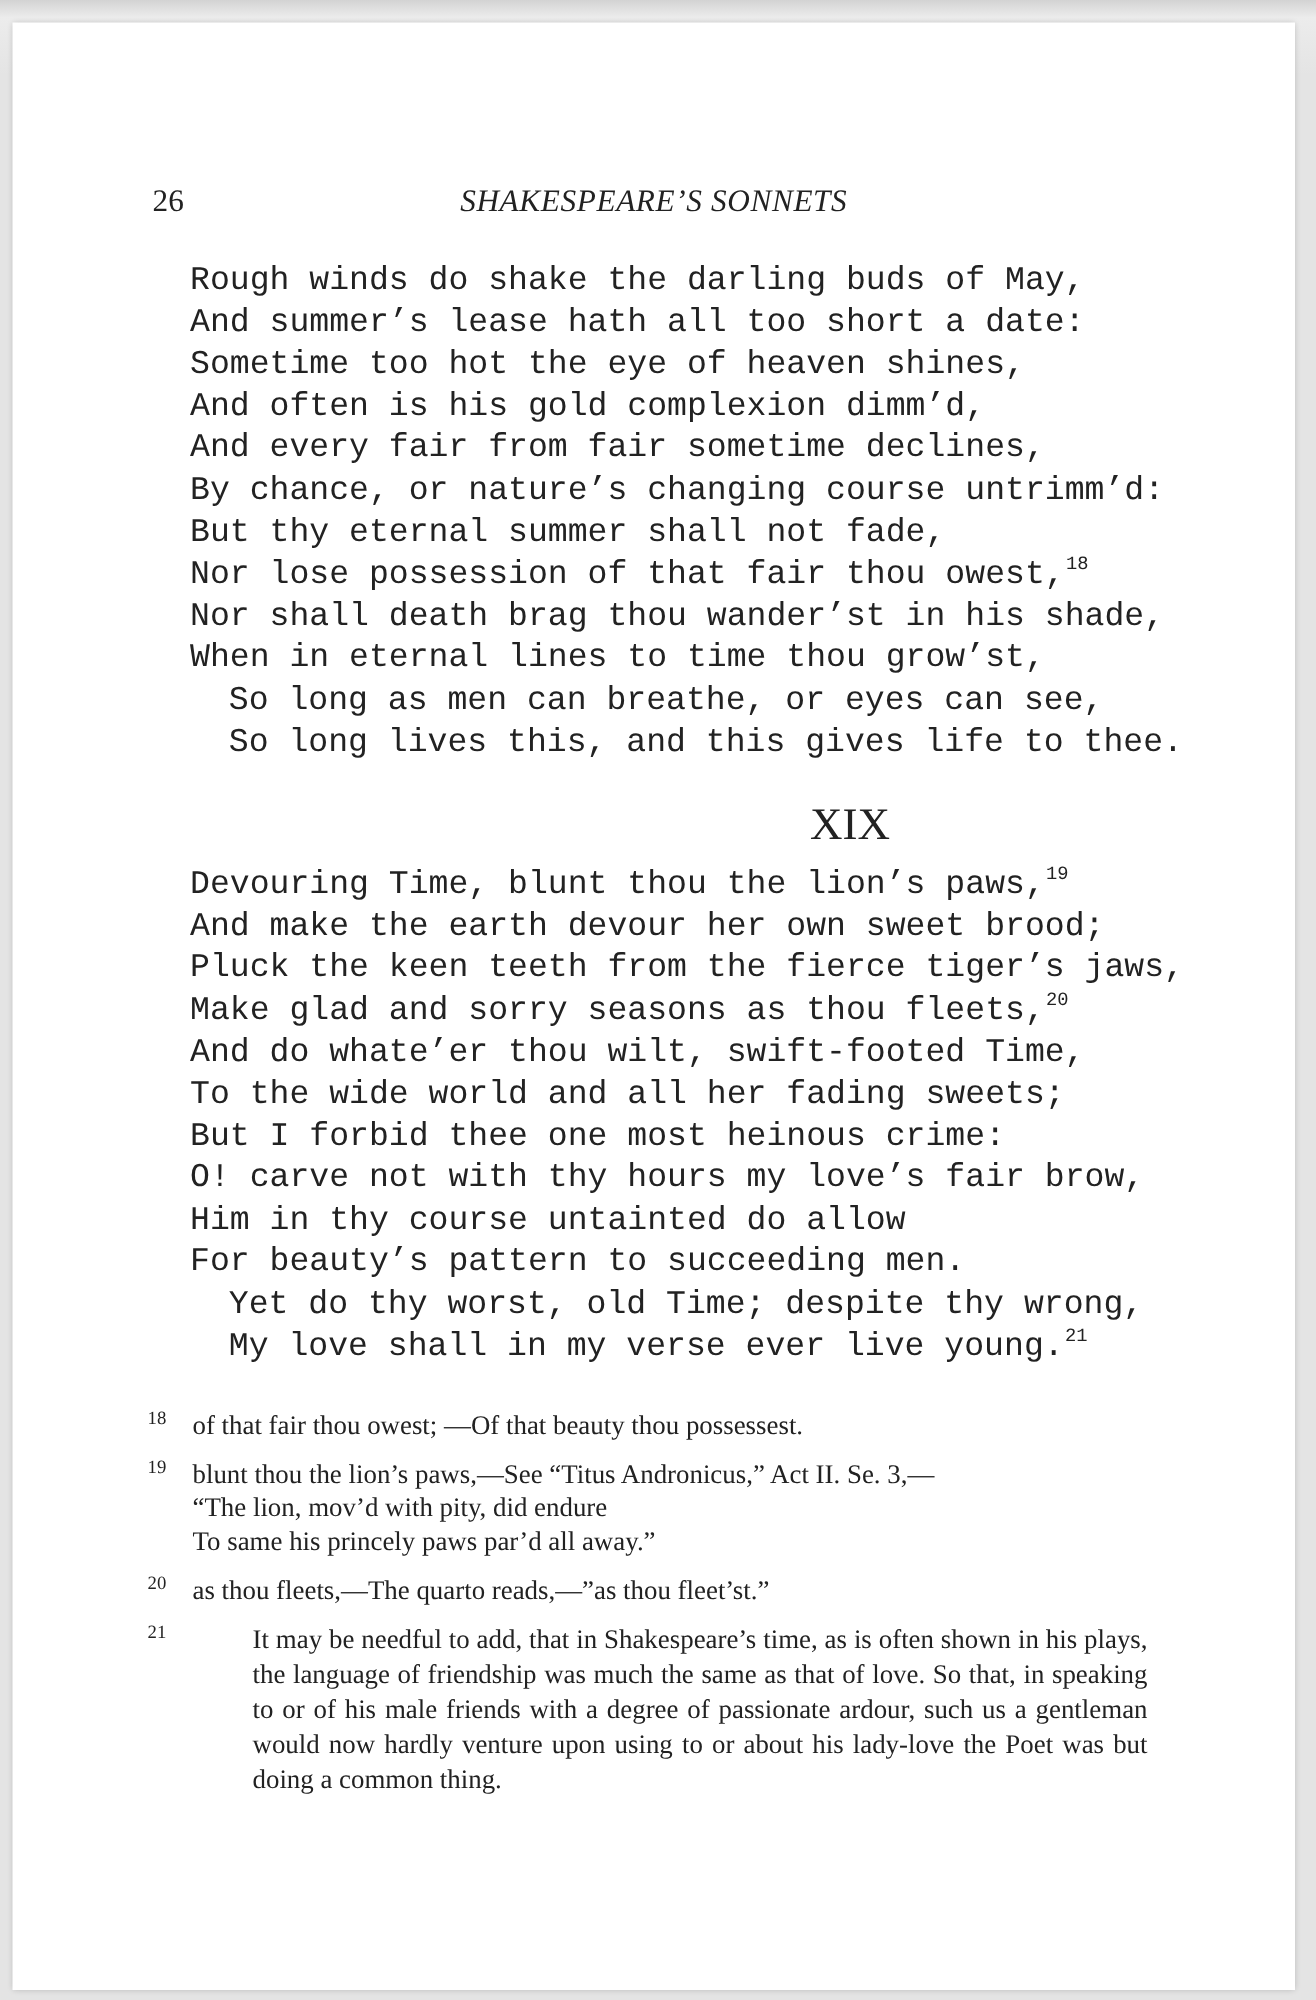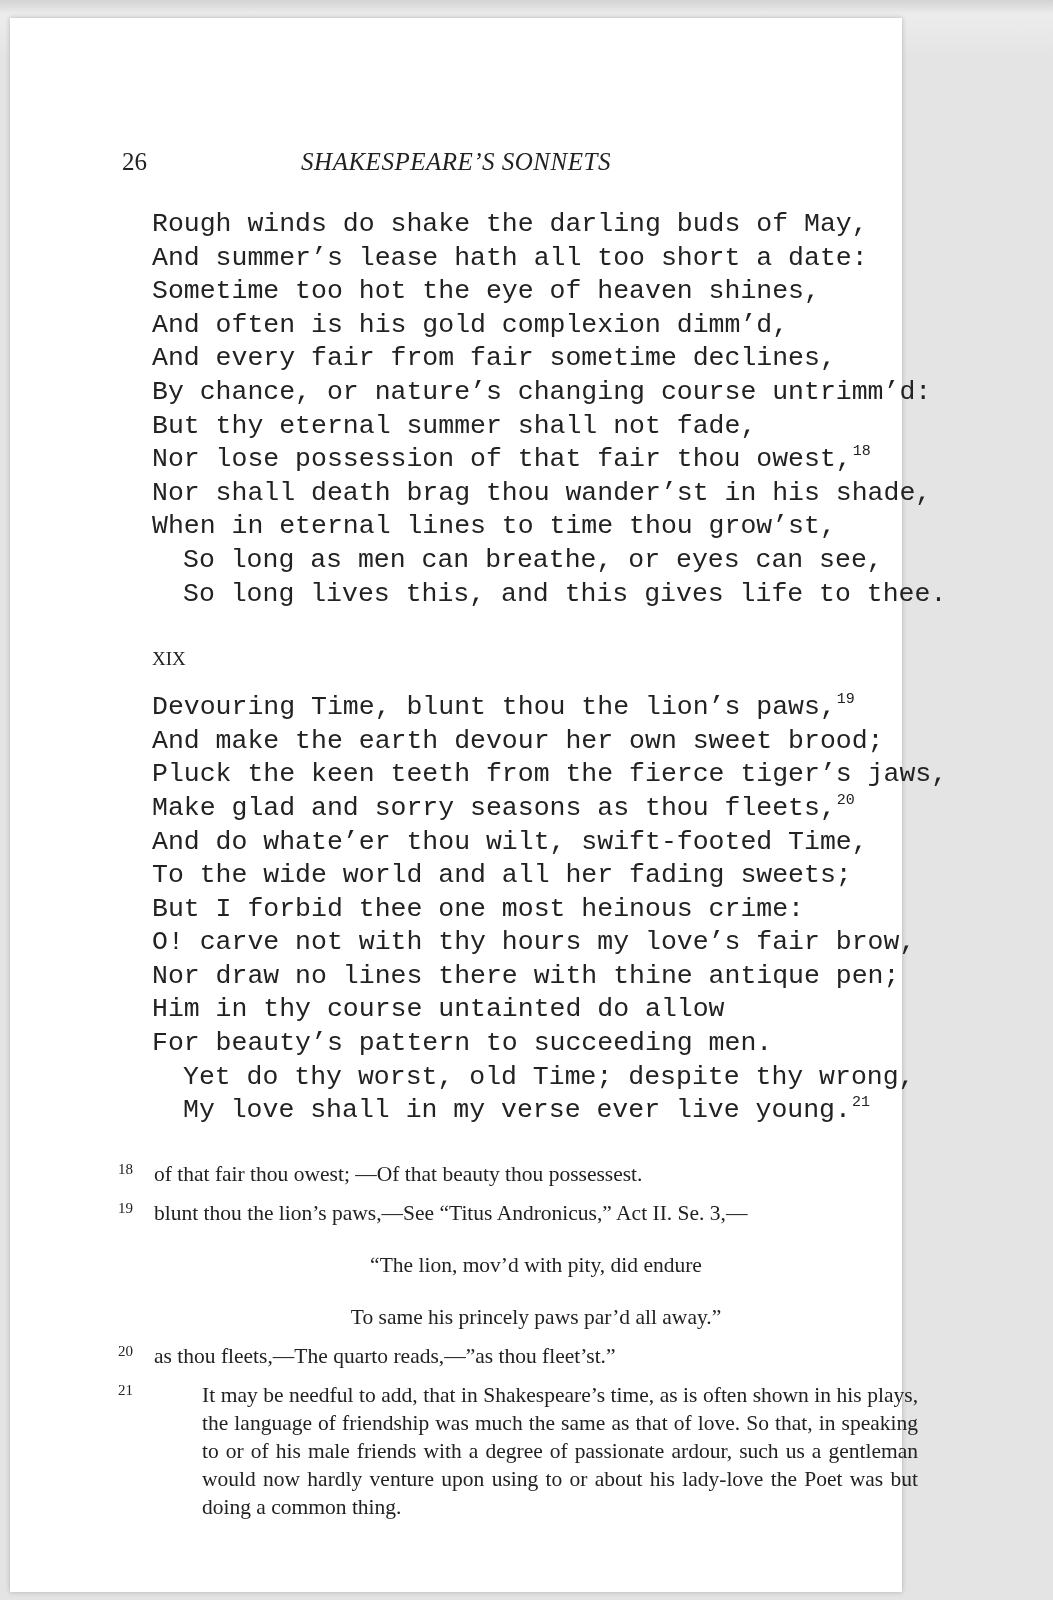--- a/index.html
+++ b/index.html
@@ -1,36 +1,36 @@
 <!DOCTYPE html>
 <html><head>
 <meta charset="utf-8">
 <style>
   html,body{margin:0;padding:0;}
   body{font-family:"Liberation Serif","DejaVu Serif",serif;background:#e4e4e4;}
   .stage{position:relative;width:1053px;height:1600px;overflow:hidden;
          background:linear-gradient(180deg,#d3d3d3 0px,#ececec 14px,#e4e4e4 60px,#e4e4e4 100%);}
-  .page{position:absolute;left:10px;top:18px;width:892px;height:1574px;background:#ffffff;
+  .page{position:absolute;left:10px;top:18px;width:1026px;height:1574px;background:#ffffff;
         box-shadow:0 0 5px rgba(0,0,0,0.22);box-sizing:border-box;padding-top:128px;color:#222222;}
   .running-header{position:relative;height:32px;margin-bottom:30px;}
   .page-num{position:absolute;left:112px;top:0;font-size:25px;line-height:32px;}
   .running-title{display:block;text-align:center;font-size:25px;line-height:32px;letter-spacing:0.5px;font-style:italic;}
   .poem{margin-left:142px;font-family:Liberation Mono, monospace;}
   .poem-line{font-size:26.5px;line-height:33.6px;height:33.6px;white-space:nowrap;}
   .poem-line.indent{padding-left:31px;}
   .poem-line sup.ref{font-size:15px;line-height:0;position:relative;top:-1px;left:1px;}
-  .sonnet-heading{margin-left:142px;width:560px;text-align:left;font-size:19px;
+  .sonnet-heading{margin-left:142px;width:560px;text-align:right;font-size:36px;
                   line-height:36px;height:36px;margin-top:30px;margin-bottom:14px;}
   .footnotes{margin-top:32px;margin-left:108px;width:800px;font-size:21.5px;}
   .footnote{display:flex;margin-bottom:11px;}
   .fn-num{width:36px;flex:0 0 36px;font-size:15px;padding-top:1px;box-sizing:border-box;}
   .fn-body{flex:1;line-height:28px;}
   .fn-body.justify{text-align:justify;margin-left:48px;}
   .fn-body .it{}
-  .quote-line{text-align:center;line-height:27px;margin-top:25px;}
+  .quote-line{line-height:27px;}
 </style>
 </head>
 <body>
 
 <div class="stage">
   <div class="page">
 
     <div class="running-header">
       <span class="page-num">26</span>
       <span class="running-title">SHAKESPEARE’S SONNETS</span>
@@ -55,21 +55,20 @@
 
     <div class="poem" id="sonnet19">
         <div class="poem-line">Devouring Time, blunt thou the lion’s paws,<sup class="ref">19</sup></div>
         <div class="poem-line">And make the earth devour her own sweet brood;</div>
         <div class="poem-line">Pluck the keen teeth from the fierce tiger’s jaws,</div>
         <div class="poem-line">Make glad and sorry seasons as thou fleets,<sup class="ref">20</sup></div>
         <div class="poem-line">And do whate’er thou wilt, swift-footed Time,</div>
         <div class="poem-line">To the wide world and all her fading sweets;</div>
         <div class="poem-line">But I forbid thee one most heinous crime:</div>
         <div class="poem-line">O! carve not with thy hours my love’s fair brow,</div>
-        <div class="poem-line">Nor draw no lines there with thine antique pen;</div>
         <div class="poem-line">Him in thy course untainted do allow</div>
         <div class="poem-line">For beauty’s pattern to succeeding men.</div>
         <div class="poem-line indent">Yet do thy worst, old Time; despite thy wrong,</div>
         <div class="poem-line indent">My love shall in my verse ever live young.<sup class="ref">21</sup></div>
       </div>
 
     <div class="footnotes" id="footnotes">
         <div class="footnote">
           <div class="fn-num">18</div>
           <div class="fn-body"><span class="it">of that fair thou owest</span><span>; —Of that </span><span class="it">beauty</span><span> thou </span><span class="it">possessest.</span></div>

